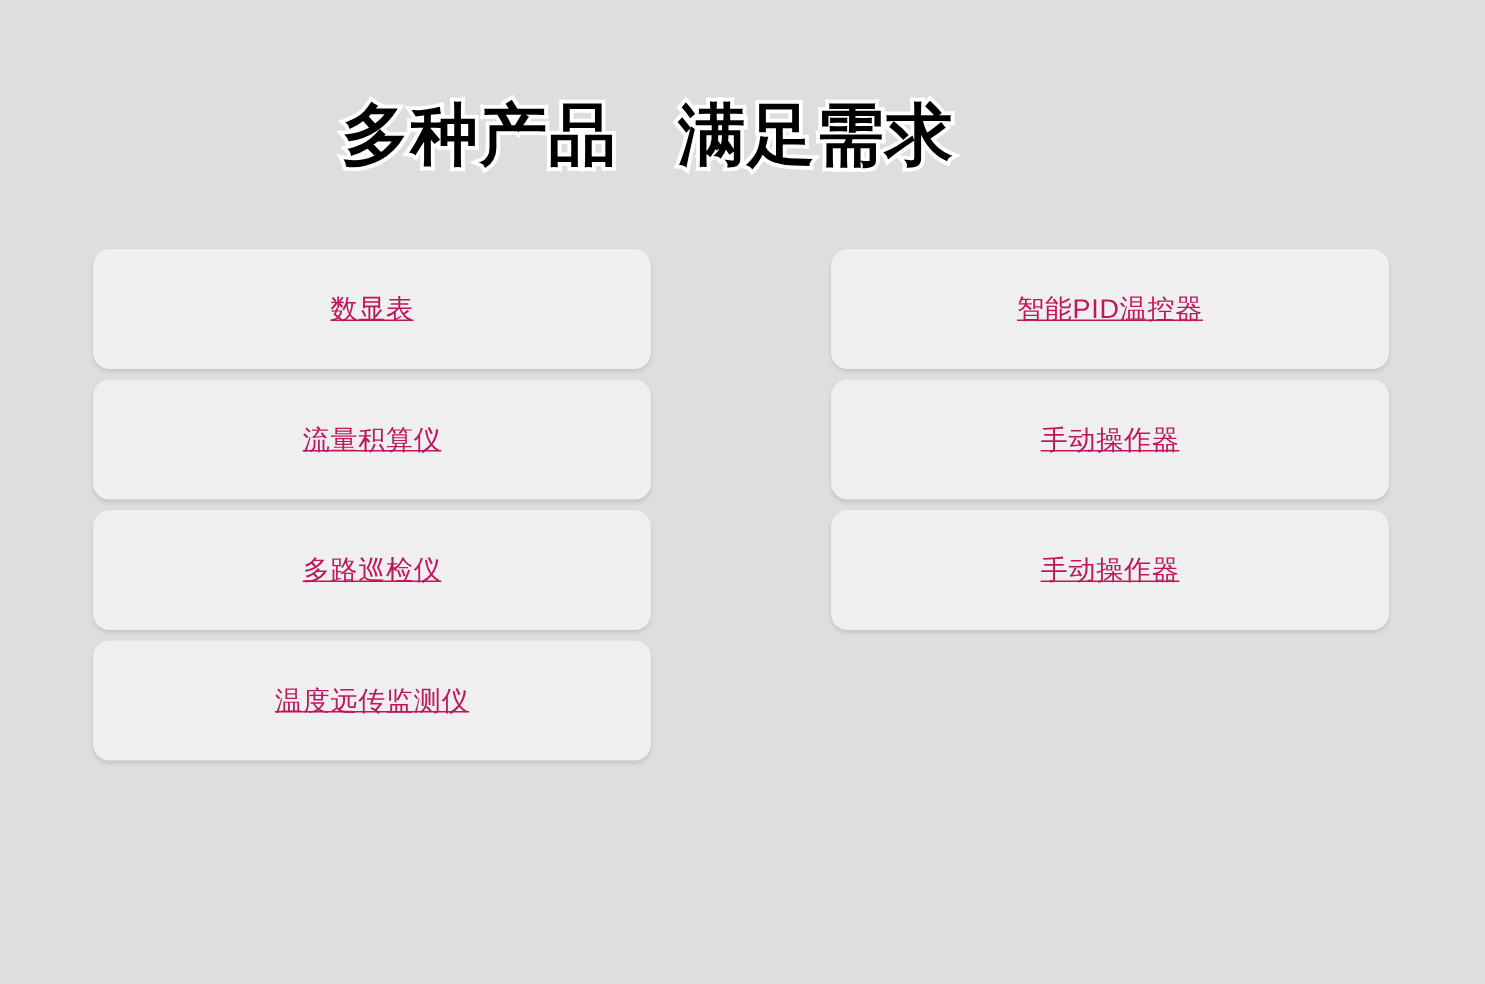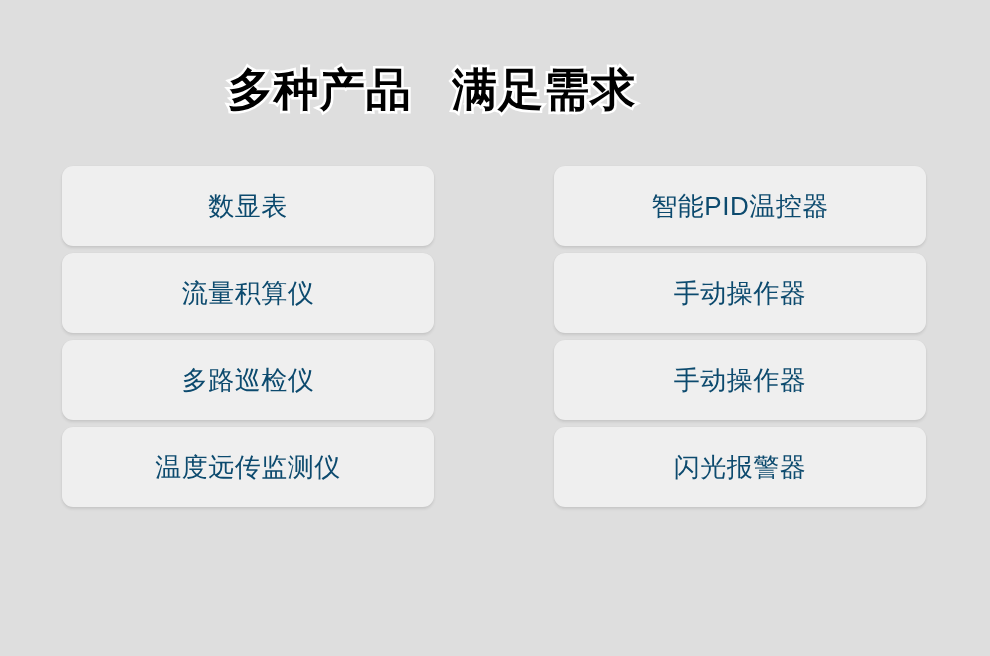--- a/index.html
+++ b/index.html
@@ -57,26 +57,27 @@
     border-radius: 11px;
     display: flex;
     align-items: center;
     justify-content: center;
     box-shadow:
       0 2px 3px rgba(0, 0, 0, 0.10),
       0 0 0 0.5px rgba(0, 0, 0, 0.02);
   }
 
   .card-label {
-    font-size: 26px;
+    font-size: 18px;
     line-height: 30px;
     font-weight: normal;
-    color: #0c4a6e;
+    color: #be185d;
     letter-spacing: 0.5px;
     white-space: nowrap;
+    text-decoration: underline;
   }
 </style>
 </head>
 <body>
 
 <div class="page">
 
   <div class="page-title">多种产品   满足需求</div>
 
   <div class="grid">
@@ -104,18 +105,15 @@
 
     <div class="card">
       <span class="card-label">手动操作器</span>
     </div>
 
 
     <div class="card">
       <span class="card-label">温度远传监测仪</span>
     </div>
 
-    <div class="card">
-      <span class="card-label">闪光报警器</span>
-    </div>
 
   </div>
 </div>
 
 </body></html>

